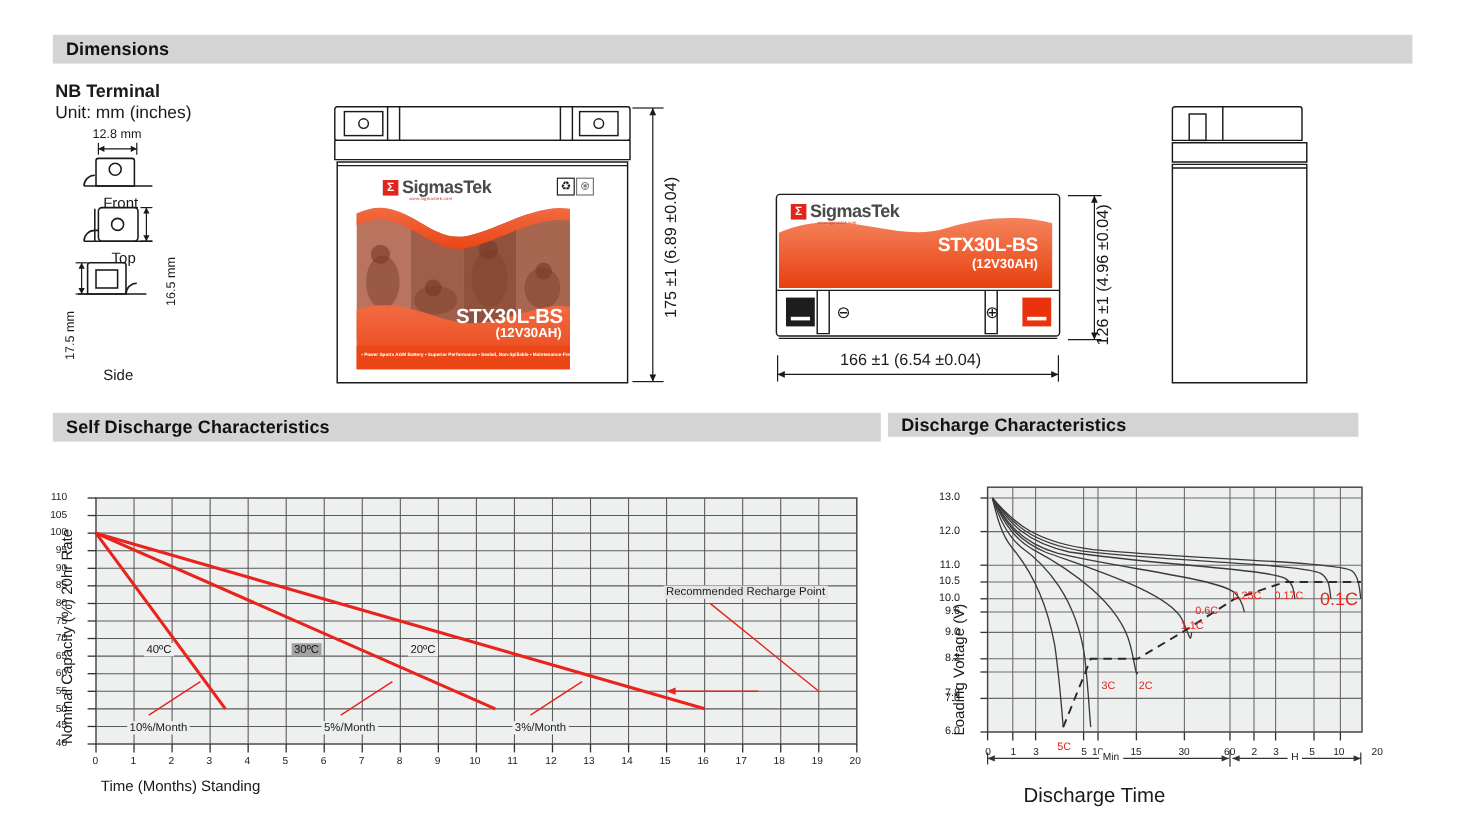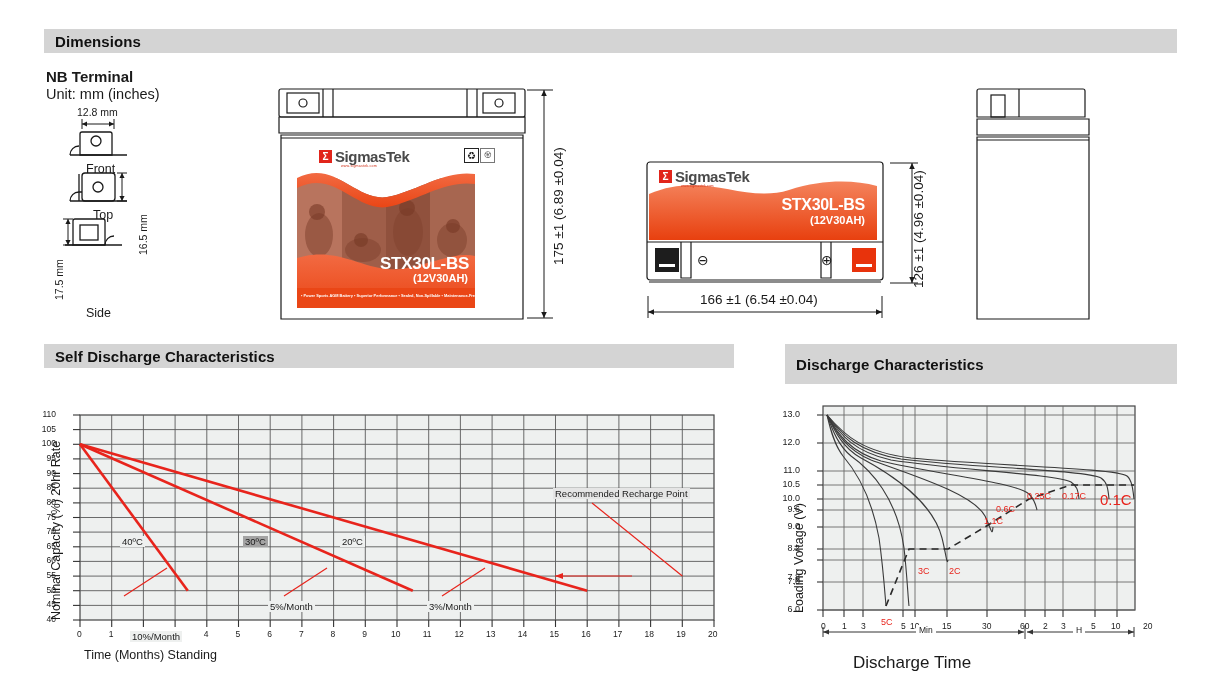--- a/index.html
+++ b/index.html
@@ -401,26 +401,26 @@
   <div style="position:absolute;left:564.6px;">18</div>
   <div style="position:absolute;left:596.3px;">19</div>
   <div style="position:absolute;left:628px;">20</div>
 </div>
 
 <div class="txt" style="left:84px;top:648px;font-size:12.5px;">Time (Months) Standing</div>
 
 <div class="txt" style="left:120px;top:536px;font-size:9.5px;background:#eef0ef;padding:0 2px;">40ºC</div>
 <div class="txt" style="left:243px;top:536px;font-size:9.5px;background:#a3a3a3;padding:0 2px;">30ºC</div>
 <div class="txt" style="left:340px;top:536px;font-size:9.5px;background:#eef0ef;padding:0 2px;">20ºC</div>
-<div class="txt" style="left:106px;top:631px;font-size:9.5px;background:#eef0ef;padding:0 2px;margin-left:24px;">10%/Month</div>
+<div class="txt" style="left:106px;top:601px;font-size:9.5px;background:#eef0ef;padding:0 2px;">10%/Month</div>
 <div class="txt" style="left:268px;top:601px;font-size:9.5px;background:#eef0ef;padding:0 2px;">5%/Month</div>
 <div class="txt" style="left:427px;top:601px;font-size:9.5px;background:#eef0ef;padding:0 2px;">3%/Month</div>
 <div class="txt" style="left:553px;top:488px;font-size:9.5px;background:#e5e5e5;padding:0 2px;">Recommended Recharge Point</div>
 
-<div class="sec-header" style="left:785px;top:344px;width:392px;height:40px;">
+<div class="sec-header" style="left:740px;top:344px;width:392px;height:20px;">
   <span>Discharge Characteristics</span>
 </div>
 
 <div class="vtxt" style="left:792px;top:613px;font-size:12.5px;transform:rotate(-90deg);">Loading Voltage (V)</div>
 
 <div style="position:absolute;left:805px;top:398px;width:345px;height:232px;">
   <svg width="345" height="232" viewBox="0 0 345 232">
 
     <rect x="18" y="8" width="312" height="204" fill="#eef0ef" stroke="#444" stroke-width="1.2"></rect>
 

